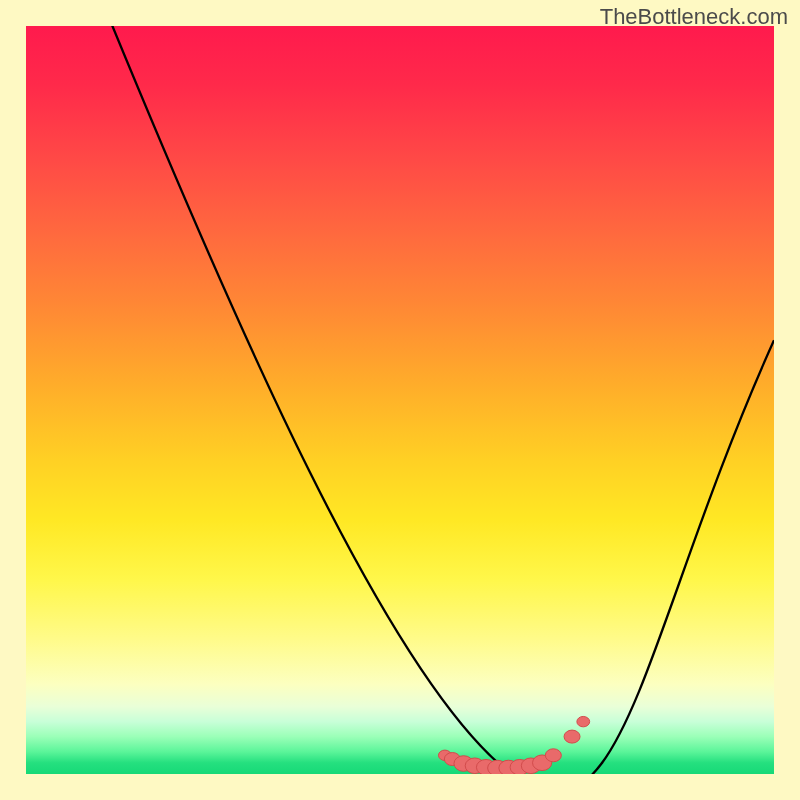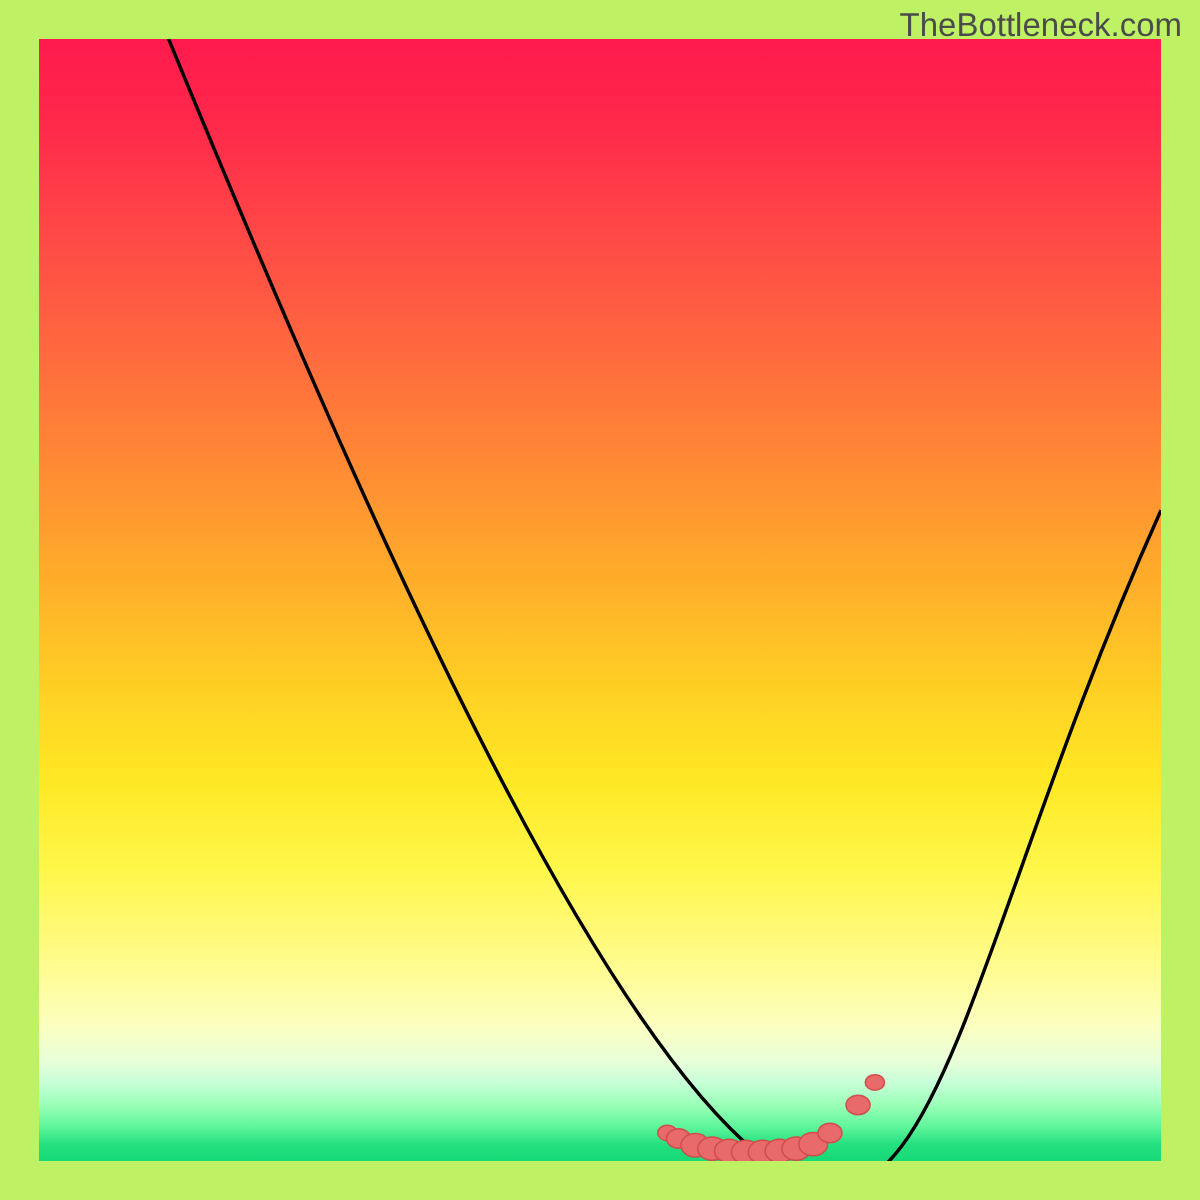--- a/index.html
+++ b/index.html
@@ -8,21 +8,21 @@
     width: 800px;
     height: 800px;
     background: #000;
     overflow: hidden;
     font-family: Arial, Helvetica, sans-serif;
   }
   .frame {
     position: relative;
     width: 800px;
     height: 800px;
-    background: #bef264;
+    background: #fef9c3;
   }
   .plot {
     position: absolute;
     left: 26px;
     top: 26px;
     width: 748px;
     height: 748px;
     background: linear-gradient(to bottom,
       #ff1a4d 0%,
       #ff2a4a 8%,

